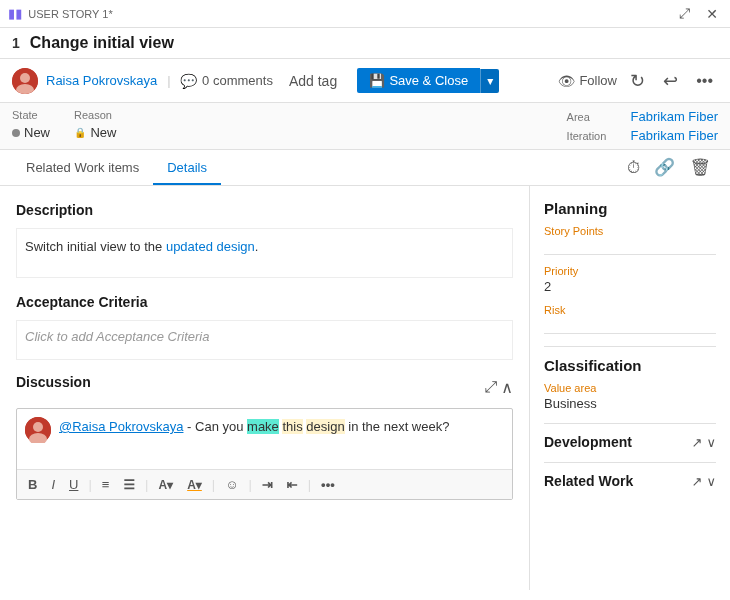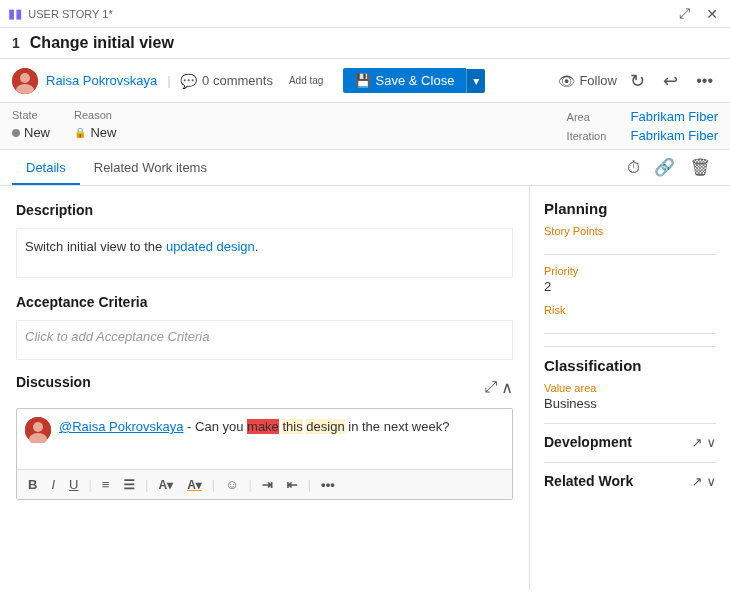--- a/index.html
+++ b/index.html
@@ -26,21 +26,21 @@
 
     
     .toolbar {
       display: flex; align-items: center; padding: 4px 12px; gap: 8px;
       border-bottom: 1px solid #e0e0e0; height: 44px;
     }
     .avatar { width: 26px; height: 26px; border-radius: 50%; background: #c0392b; color: #fff; display: flex; align-items: center; justify-content: center; font-size: 11px; font-weight: bold; overflow: hidden; }
     .user-name { font-size: 13px; color: #0078d4; cursor: pointer; }
     .toolbar-sep { color: #ccc; margin: 0 2px; }
     .comments-btn { display: flex; align-items: center; gap: 4px; background: none; border: none; cursor: pointer; color: #555; font-size: 13px; }
-    .add-tag-btn { background: none; border: none; cursor: pointer; color: #555; font-size: 10px; padding: 4px 8px; }
+    .add-tag-btn { background: none; border: none; cursor: pointer; color: #555; font-size: 14px; padding: 4px 8px; }
     .save-close-group { display: flex; align-items: center; margin-left: 4px; }
     .save-close-btn {
       background: #0078d4; color: #fff; border: none; cursor: pointer;
       padding: 5px 12px; font-size: 13px; border-radius: 2px 0 0 2px; display: flex; align-items: center; gap: 4px;
     }
     .save-close-arrow {
       background: #006cbe; color: #fff; border: none; border-left: 1px solid rgba(255,255,255,0.3);
       cursor: pointer; padding: 5px 6px; border-radius: 0 2px 2px 0; font-size: 12px;
     }
     .follow-btn { display: flex; align-items: center; gap: 4px; background: none; border: none; cursor: pointer; color: #555; font-size: 13px; }
@@ -187,22 +187,22 @@
       <span class="area-value">Fabrikam Fiber</span>
     </div>
     <div class="area-row">
       <span class="area-label">Iteration</span>
       <span class="area-value">Fabrikam Fiber</span>
     </div>
   </div>
 </div>
 
 <div class="tabs-bar">
+  <div class="tab">Related Work items</div>
   <div class="tab active">Details</div>
-  <div class="tab">Related Work items</div>
   <div class="tabs-spacer"></div>
   <button class="tab-icon-btn" title="History" style="font-size:17px;">⏱</button>
   <button class="tab-icon-btn" title="Links" style="font-size:17px;">🔗</button>
   <button class="tab-icon-btn" title="Delete" style="font-size:17px;">🗑</button>
 </div>
 
 <div class="main-content">
 
   <div class="left-panel">
 
@@ -227,21 +227,21 @@
       <div class="discussion-box">
         <div class="discussion-body">
           <div class="disc-avatar">
             <svg width="26" height="26" viewBox="0 0 26 26" xmlns="http://www.w3.org/2000/svg">
               <circle cx="13" cy="13" r="13" fill="#c0392b"></circle>
               <circle cx="13" cy="10" r="5" fill="#e8a99a"></circle>
               <ellipse cx="13" cy="22" rx="9" ry="6" fill="#e8a99a"></ellipse>
             </svg>
           </div>
           <div class="disc-text">
-            <span class="mention">@Raisa Pokrovskaya</span><span> - Can you </span><span style="background:#ef4444;">make</span><span> </span><span style="background:#fff3cd;">this</span><span> </span><span style="background:#fff3cd;">design</span><span> in the next week?</span>
+            <span class="mention">@Raisa Pokrovskaya</span><span> - Can you </span><span style="background:#5eead4;">make</span><span> </span><span style="background:#fff3cd;">this</span><span> </span><span style="background:#fff3cd;">design</span><span> in the next week?</span>
           </div>
         </div>
         <div class="disc-toolbar">
           <button class="fmt-btn"><b>B</b></button>
           <button class="fmt-btn" style="font-style:italic;font-weight:normal;"><span>I</span></button>
           <button class="fmt-btn" style="text-decoration:underline;font-weight:normal;"><span>U</span></button>
           <span class="fmt-sep">|</span>
           <button class="fmt-btn"><span>≡</span></button>
           <button class="fmt-btn"><span>☰</span></button>
           <span class="fmt-sep">|</span>

